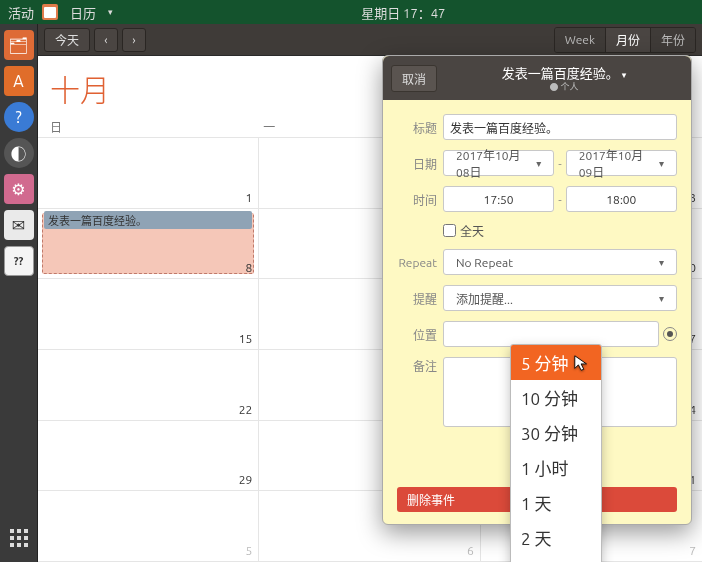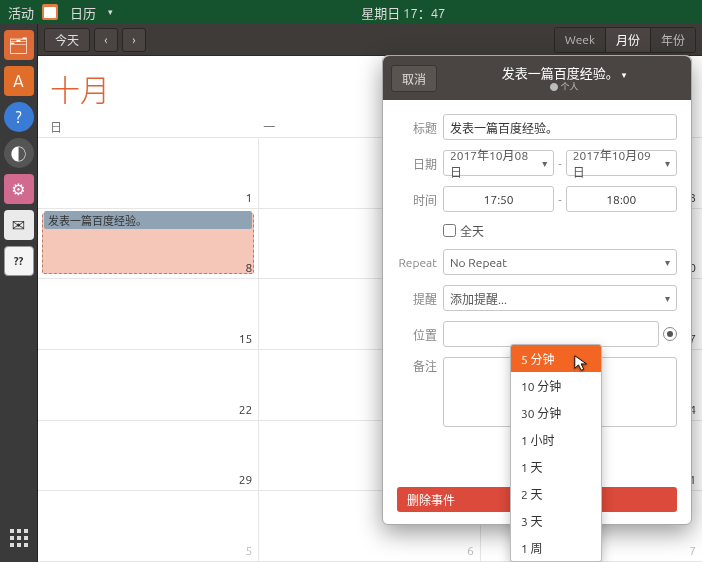--- a/index.html
+++ b/index.html
@@ -46,47 +46,47 @@
     .dow-row div { padding: 2px 0; }
     .grid { flex: 1; display: grid; grid-template-columns: repeat(3, 1fr); grid-template-rows: repeat(6, 1fr); border-top: 1px solid #e5e5e5; }
     .cell { border-right: 1px solid #e5e5e5; border-bottom: 1px solid #e5e5e5; position: relative; padding: 4px 6px; }
     .cell:nth-child(3n) { border-right: none; }
     .cell .dnum { position: absolute; right: 6px; bottom: 4px; color: #333; font-size: 12px; }
     .cell.muted .dnum { color: #bbb; }
     .event-box { position: absolute; left: 4px; right: 4px; top: 4px; bottom: 4px; border: 1px dashed #c07a6a; background: #f5c7b8; border-radius: 2px; }
     .event-title { position: absolute; top: 2px; left: 6px; right: 6px; background: #8fa3b5; color: #333; font-size: 11px; padding: 1px 4px; border-radius: 2px; }
 
     
-    .edit-panel { position: absolute; top: 55px; right: 10px; width: 310px; height: 470px; background: #ffffff; border: 1px solid #aaa; border-radius: 6px; box-shadow: 0 8px 24px rgba(0,0,0,0.4); display: flex; flex-direction: column; overflow: visible; }
+    .edit-panel { position: absolute; top: 55px; right: 10px; width: 310px; height: 470px; background: #fef9c3; border: 1px solid #aaa; border-radius: 6px; box-shadow: 0 8px 24px rgba(0,0,0,0.4); display: flex; flex-direction: column; overflow: visible; }
     .edit-head { height: 44px; background: #4a4542; display: flex; align-items: center; padding: 0 8px; gap: 8px; border-radius: 6px 6px 0 0; }
     .edit-head .cancel { background: #5a5450; color: #ddd; font-size: 12px; padding: 4px 10px; border-radius: 3px; cursor: pointer; border: 1px solid #3a3530; }
     .edit-head .etitle { flex: 1; text-align: center; color: #fff; font-size: 13px; }
     .edit-head .etitle .sub { font-size: 9px; color: #bbb; display: block; margin-top: -2px; }
     .edit-head .done { background: #6db442; color: #fff; font-size: 13px; padding: 6px 12px; border-radius: 3px; cursor: pointer; border: 1px solid #4a8a2a; }
 
     .edit-body { flex: 1; padding: 14px; overflow-y: auto; font-size: 12px; color: #555; }
     .frow { display: flex; align-items: center; margin-bottom: 10px; gap: 6px; }
     .frow .lbl { width: 40px; text-align: right; color: #888; }
     .frow .fval { flex: 1; display: flex; gap: 4px; align-items: center; }
     .input { flex: 1; height: 26px; border: 1px solid #c8c8c8; border-radius: 3px; background: #fff; padding: 0 6px; font-size: 12px; color: #333; }
-    .dd { height: 26px; border: 1px solid #c8c8c8; border-radius: 3px; background: #fff; padding: 0 6px; font-size: 12px; display: flex; align-items: center; justify-content: space-between; cursor: pointer; }
+    .dd { height: 26px; border: 1px solid #c8c8c8; border-radius: 3px; background: #fff; padding: 0 12px; font-size: 12px; display: flex; align-items: center; justify-content: space-between; cursor: pointer; }
     .dd::after { content: "▾"; color: #666; margin-left: 4px; font-size: 10px; }
     .dd.wide { flex: 1; }
     .timebox { width: 92px; text-align: center; }
     .dash { color: #888; }
     .chk { display: flex; align-items: center; gap: 4px; }
     .chk input { accent-color: #6db442; }
     .loc-row .radio { width: 14px; height: 14px; border-radius: 50%; border: 1px solid #888; display: inline-block; position: relative; }
     .loc-row .radio::after { content: ""; position: absolute; inset: 3px; border-radius: 50%; background: #555; }
     .notes { height: 70px; resize: none; }
     .delete-btn { background: #db4a3a; color: #fff; padding: 4px 10px; border-radius: 3px; cursor: pointer; display: inline-block; margin: 6px 14px 12px; font-size: 12px; }
 
     
     .dd-menu { position: absolute; top: 288px; left: 127px; width: 92px; background: #fff; border: 1px solid #bbb; border-radius: 3px; box-shadow: 0 4px 12px rgba(0,0,0,0.25); z-index: 10; overflow: hidden; }
-    .dd-menu .mitem { padding: 5px 10px; font-size: 12px; color: #333; cursor: pointer; }
+    .dd-menu .mitem { padding: 5px 10px; font-size: 17px; color: #333; cursor: pointer; }
     .dd-menu .mitem.sel { background: #f26522; color: #fff; }
 
     .cursor { position: absolute; top: 298px; left: 190px; width: 18px; height: 18px; z-index: 20; pointer-events: none; }
     .cursor svg { width: 100%; height: 100%; filter: drop-shadow(0 1px 1px rgba(0,0,0,0.4)); }
   </style>
 </head>
 <body>
 
 <div class="topbar">
   <span class="activities">活动</span>

